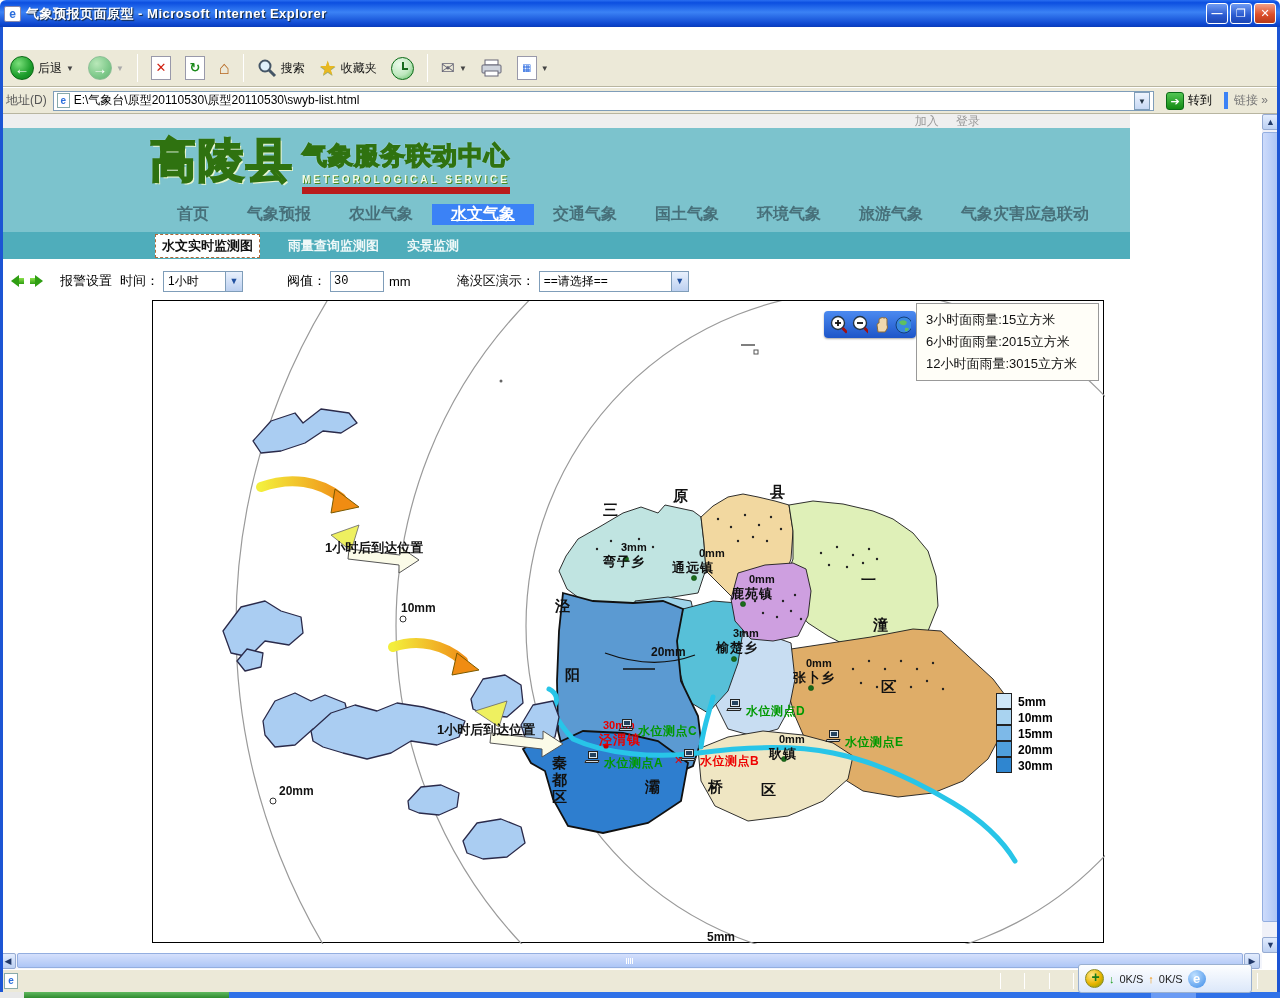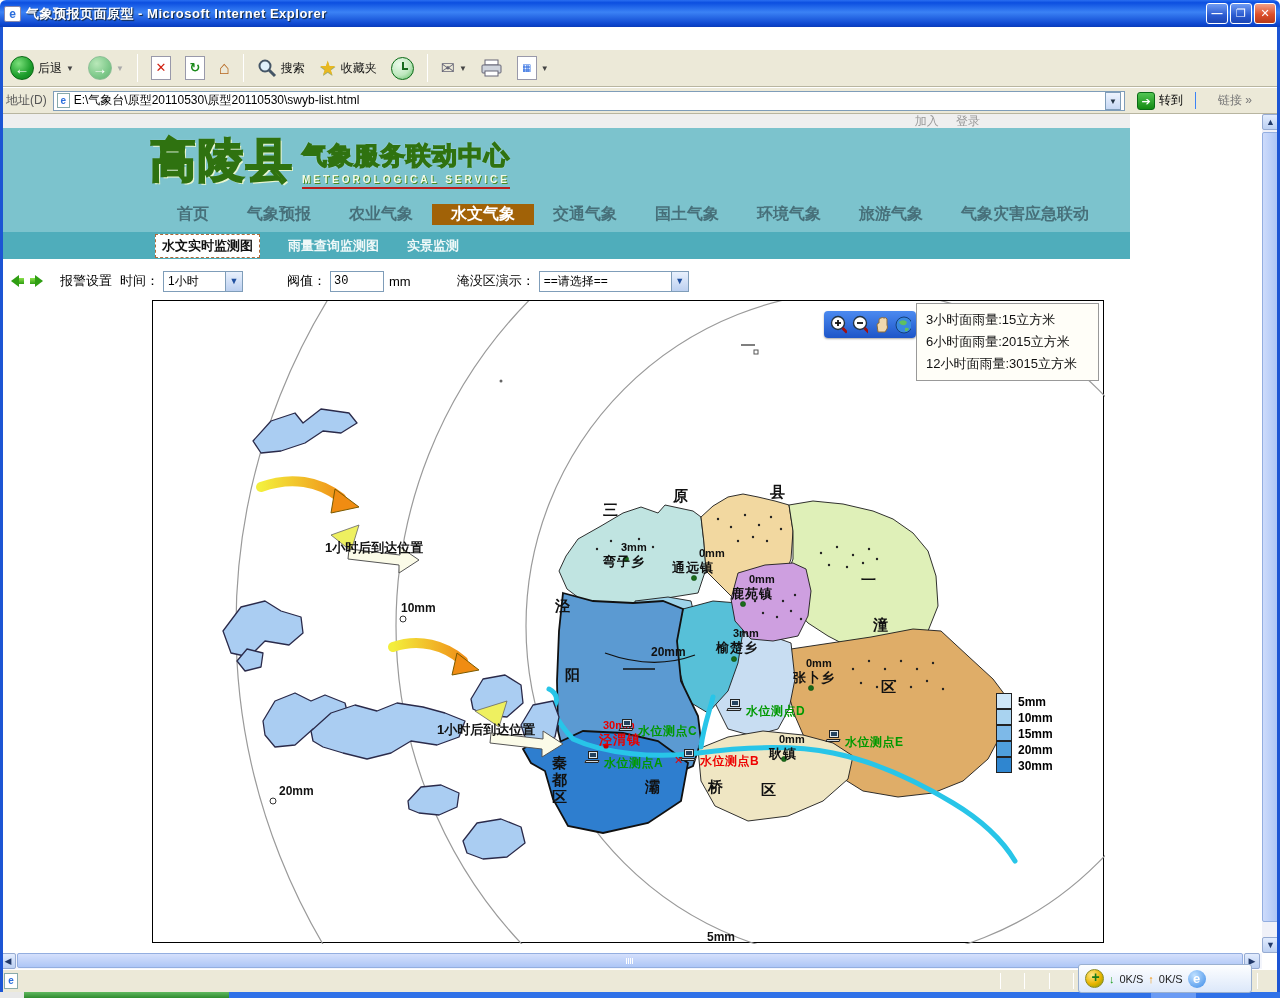--- a/index.html
+++ b/index.html
@@ -49,41 +49,41 @@
   .addrlabel{color:#555;}
   .addrinput{flex:1;height:20px;background:#fff;border:1px solid #7f9db9;display:flex;align-items:center;
     padding:0 3px;gap:4px;color:#000;}
   .addrinput .pg{width:13px;height:15px;background:#fff;border:1px solid #8aa;color:#2a6edc;font-size:10px;
     font-weight:bold;text-align:center;line-height:13px;}
   .addr-dd{width:16px;height:18px;background:linear-gradient(180deg,#eef4fe,#c6d8f4);border:1px solid #7f9db9;
     font-size:8px;text-align:center;line-height:17px;color:#234;}
   .gobtn{display:flex;align-items:center;gap:4px;padding:0 6px;}
   .gocirc{width:18px;height:18px;border-radius:3px;background:linear-gradient(180deg,#53c553,#128a12);
     color:#fff;font-size:11px;font-weight:bold;text-align:center;line-height:17px;border:1px solid #0a6a16;}
-  .linkslbl{color:#777;padding:0 22px;border-left:1px solid #3b82f6;}
+  .linkslbl{color:#777;padding:0 6px;border-left:4px solid #3b82f6;}
 
   
   .page{position:absolute;left:0;top:114px;width:1130px;height:839px;background:#fff;overflow:hidden;}
   .topstrip{position:absolute;left:0;top:0;width:100%;height:14px;background:#efefef;
     font-size:12px;color:#999;text-align:right;padding-right:150px;line-height:14px;}
   .topstrip span{margin-left:14px;}
   .hdr{position:absolute;left:0;top:14px;width:100%;height:68px;background:#7cc3cd;}
   .logo{position:absolute;left:150px;top:3px;display:flex;align-items:flex-start;gap:8px;}
   .logo-cn{font-size:46px;font-weight:bold;color:#a6e23e;letter-spacing:2px;line-height:58px;
     -webkit-text-stroke:2px #2f7210;text-shadow:0 0 2px #fff,2px 2px 0 #e8f6d0;}
   .logo-right{padding-top:8px;}
   .logo-title{font-size:25px;font-weight:bold;color:#9ada3c;letter-spacing:1px;
     -webkit-text-stroke:1.4px #2f7210;text-shadow:0 0 2px #fff;}
   .logo-en{font-size:10px;font-weight:bold;color:#f4fbe8;letter-spacing:3px;margin-top:2px;
-    text-shadow:1px 1px 0 #4a8a20;border-bottom:2px solid #b91c1c;padding-bottom:2px;}
+    text-shadow:1px 1px 0 #4a8a20;border-bottom:7px solid #b91c1c;padding-bottom:2px;}
   .nav{position:absolute;left:0;top:82px;width:100%;height:36px;background:#7cc3cd;display:flex;
     align-items:center;padding-left:158px;}
   .nav .tab{font-size:16px;font-weight:bold;color:#47707a;display:flex;align-items:center;
     padding:0 19px;cursor:pointer;}
-  .nav .tab.on{background:#a16207;color:#fff;}
+  .nav .tab.on{background:#3b82f6;color:#fff;text-decoration:underline;}
   .subnav{position:absolute;left:0;top:118px;width:100%;height:27px;background:#4fadbb;display:flex;
     align-items:center;padding-left:155px;gap:28px;}
   .subnav .sitem{font-size:13px;font-weight:bold;color:#eef8f8;cursor:pointer;}
   .subnav .sitem.on{background:#fff;color:#111;border:1px dashed #b06a3a;padding:2px 6px;}
   .controls{position:absolute;left:0;top:148px;width:100%;height:38px;background:#fff;display:flex;
     align-items:center;font-size:13px;color:#000;}
   .garr{width:16px;height:12px;margin-left:8px;position:relative;}
   .garr i{position:absolute;top:3px;width:9px;height:6px;background:linear-gradient(180deg,#8ae04a,#2f9e12);}
   .garr:after{content:"";position:absolute;top:0;width:0;height:0;border:6px solid transparent;}
   .garr.l i{right:0}.garr.l:after{left:-3px;border-right:8px solid #2f9e12;}

